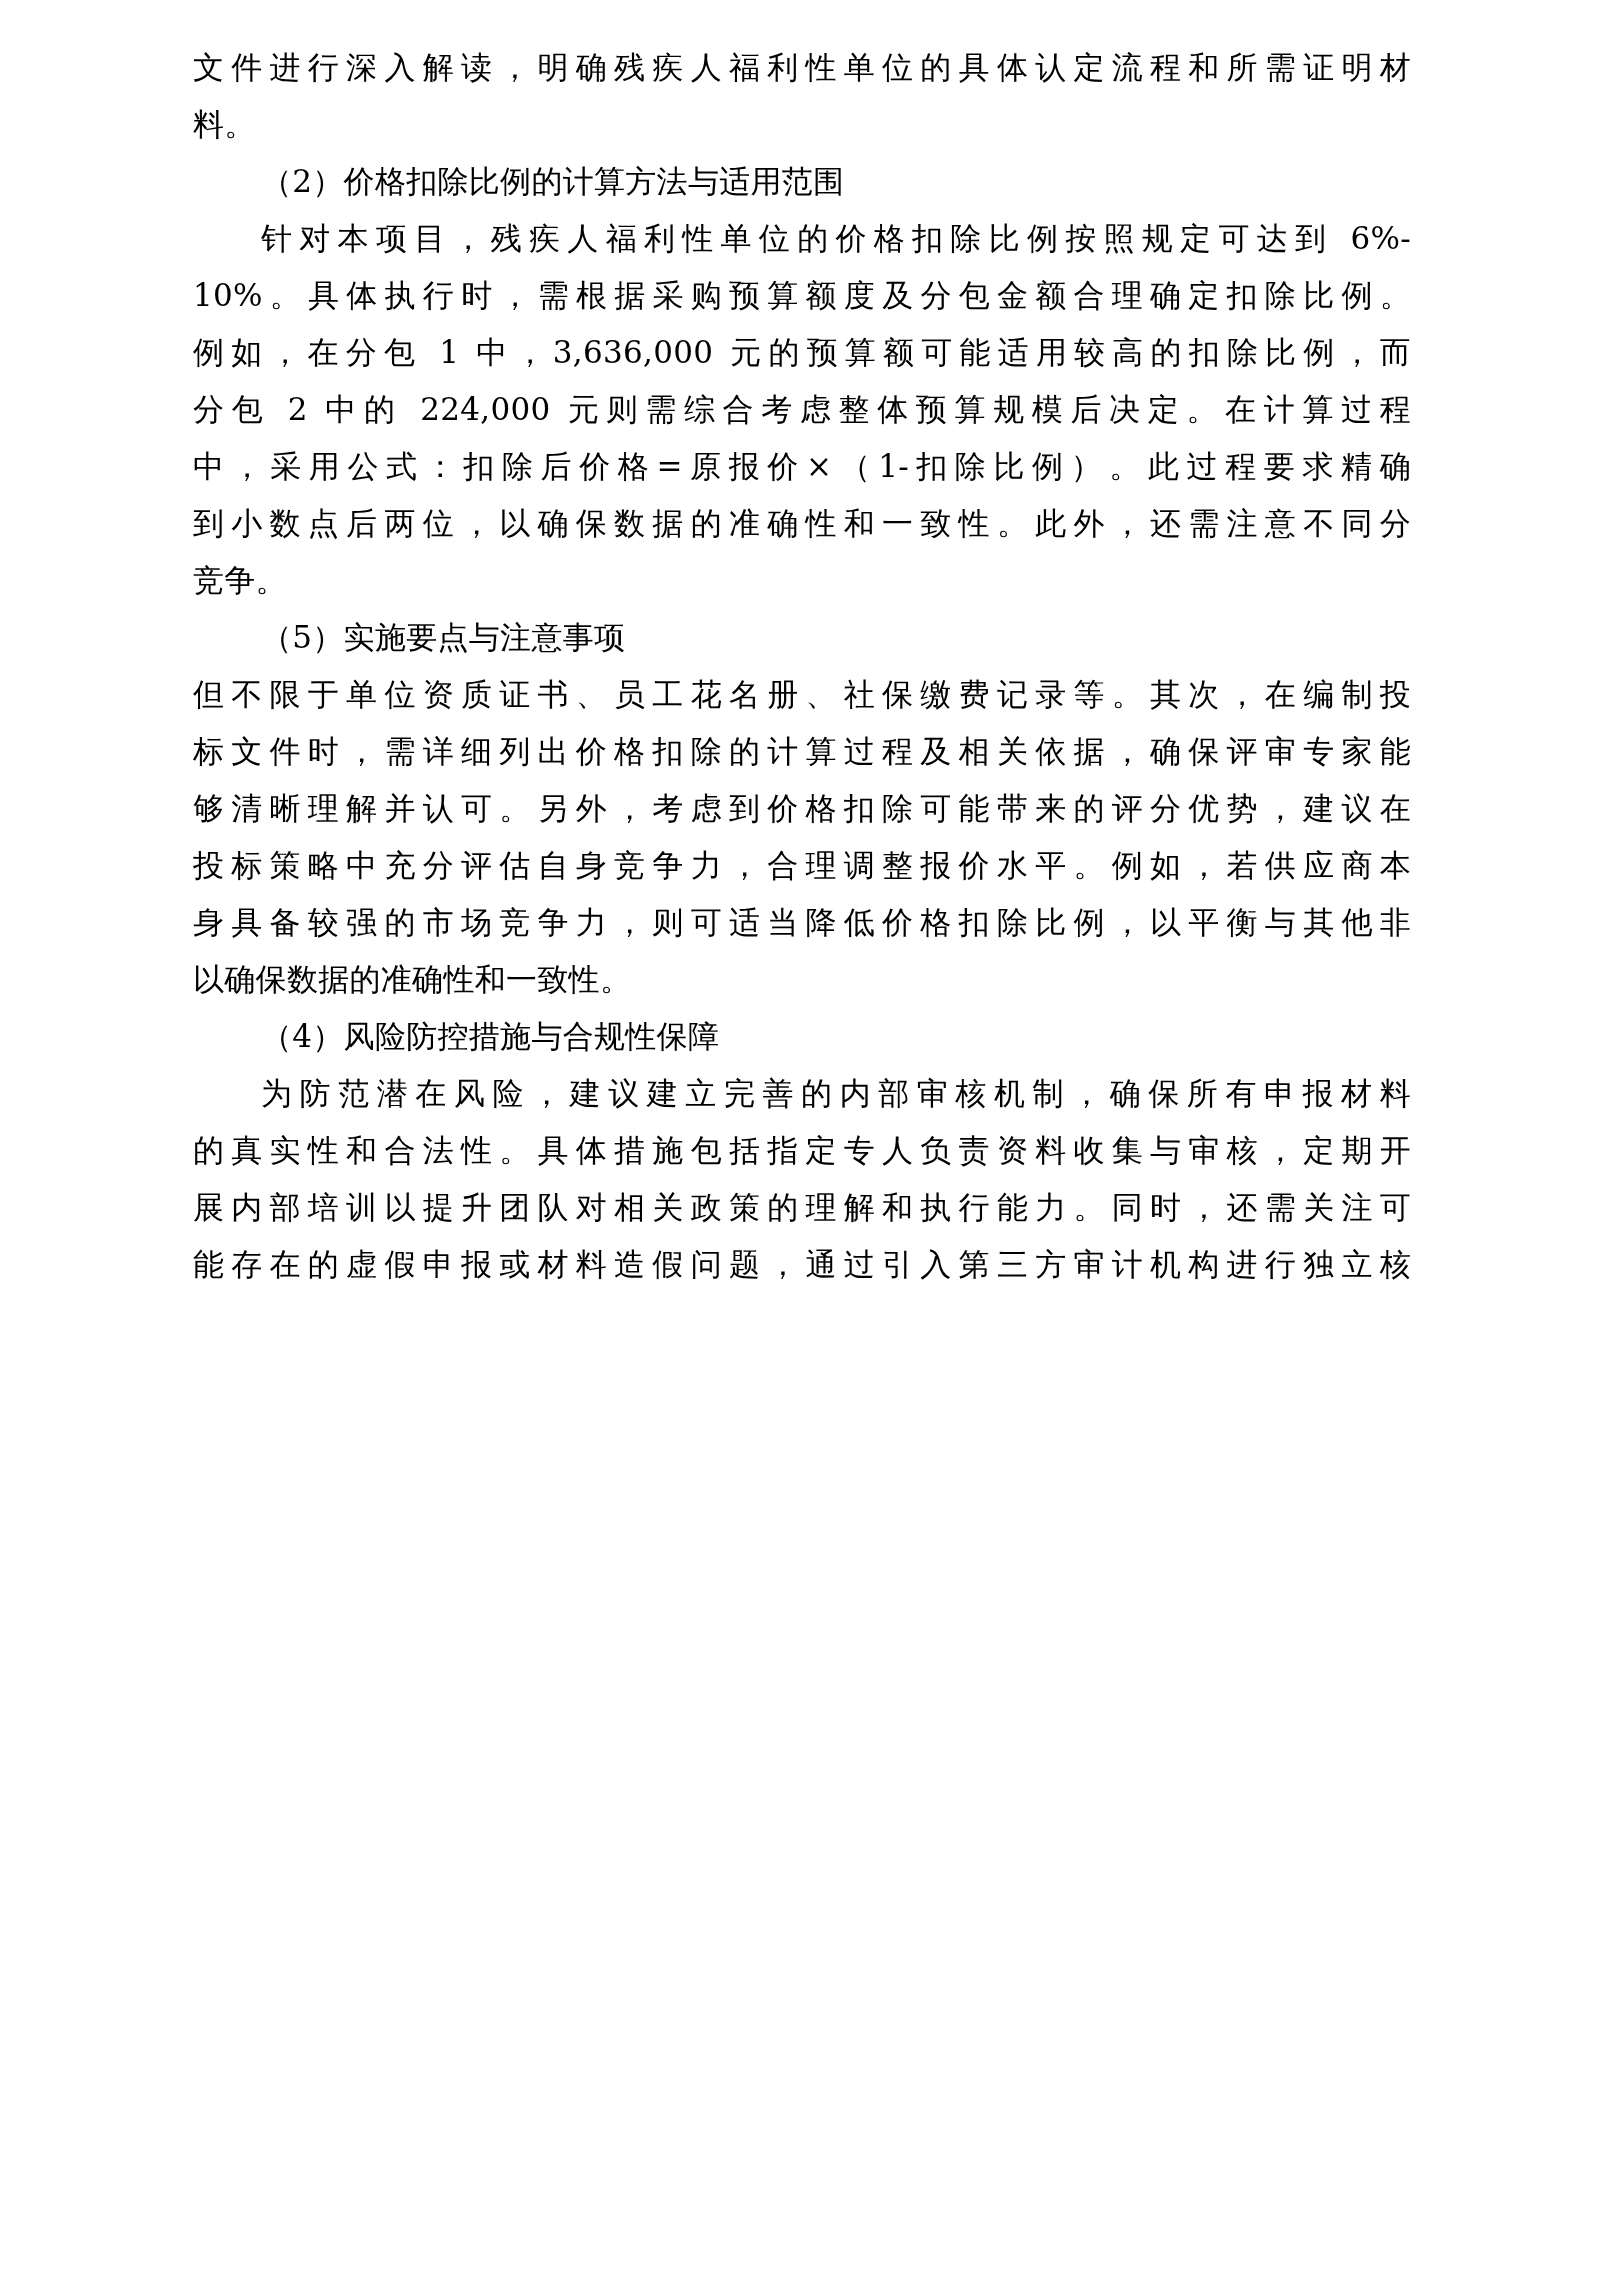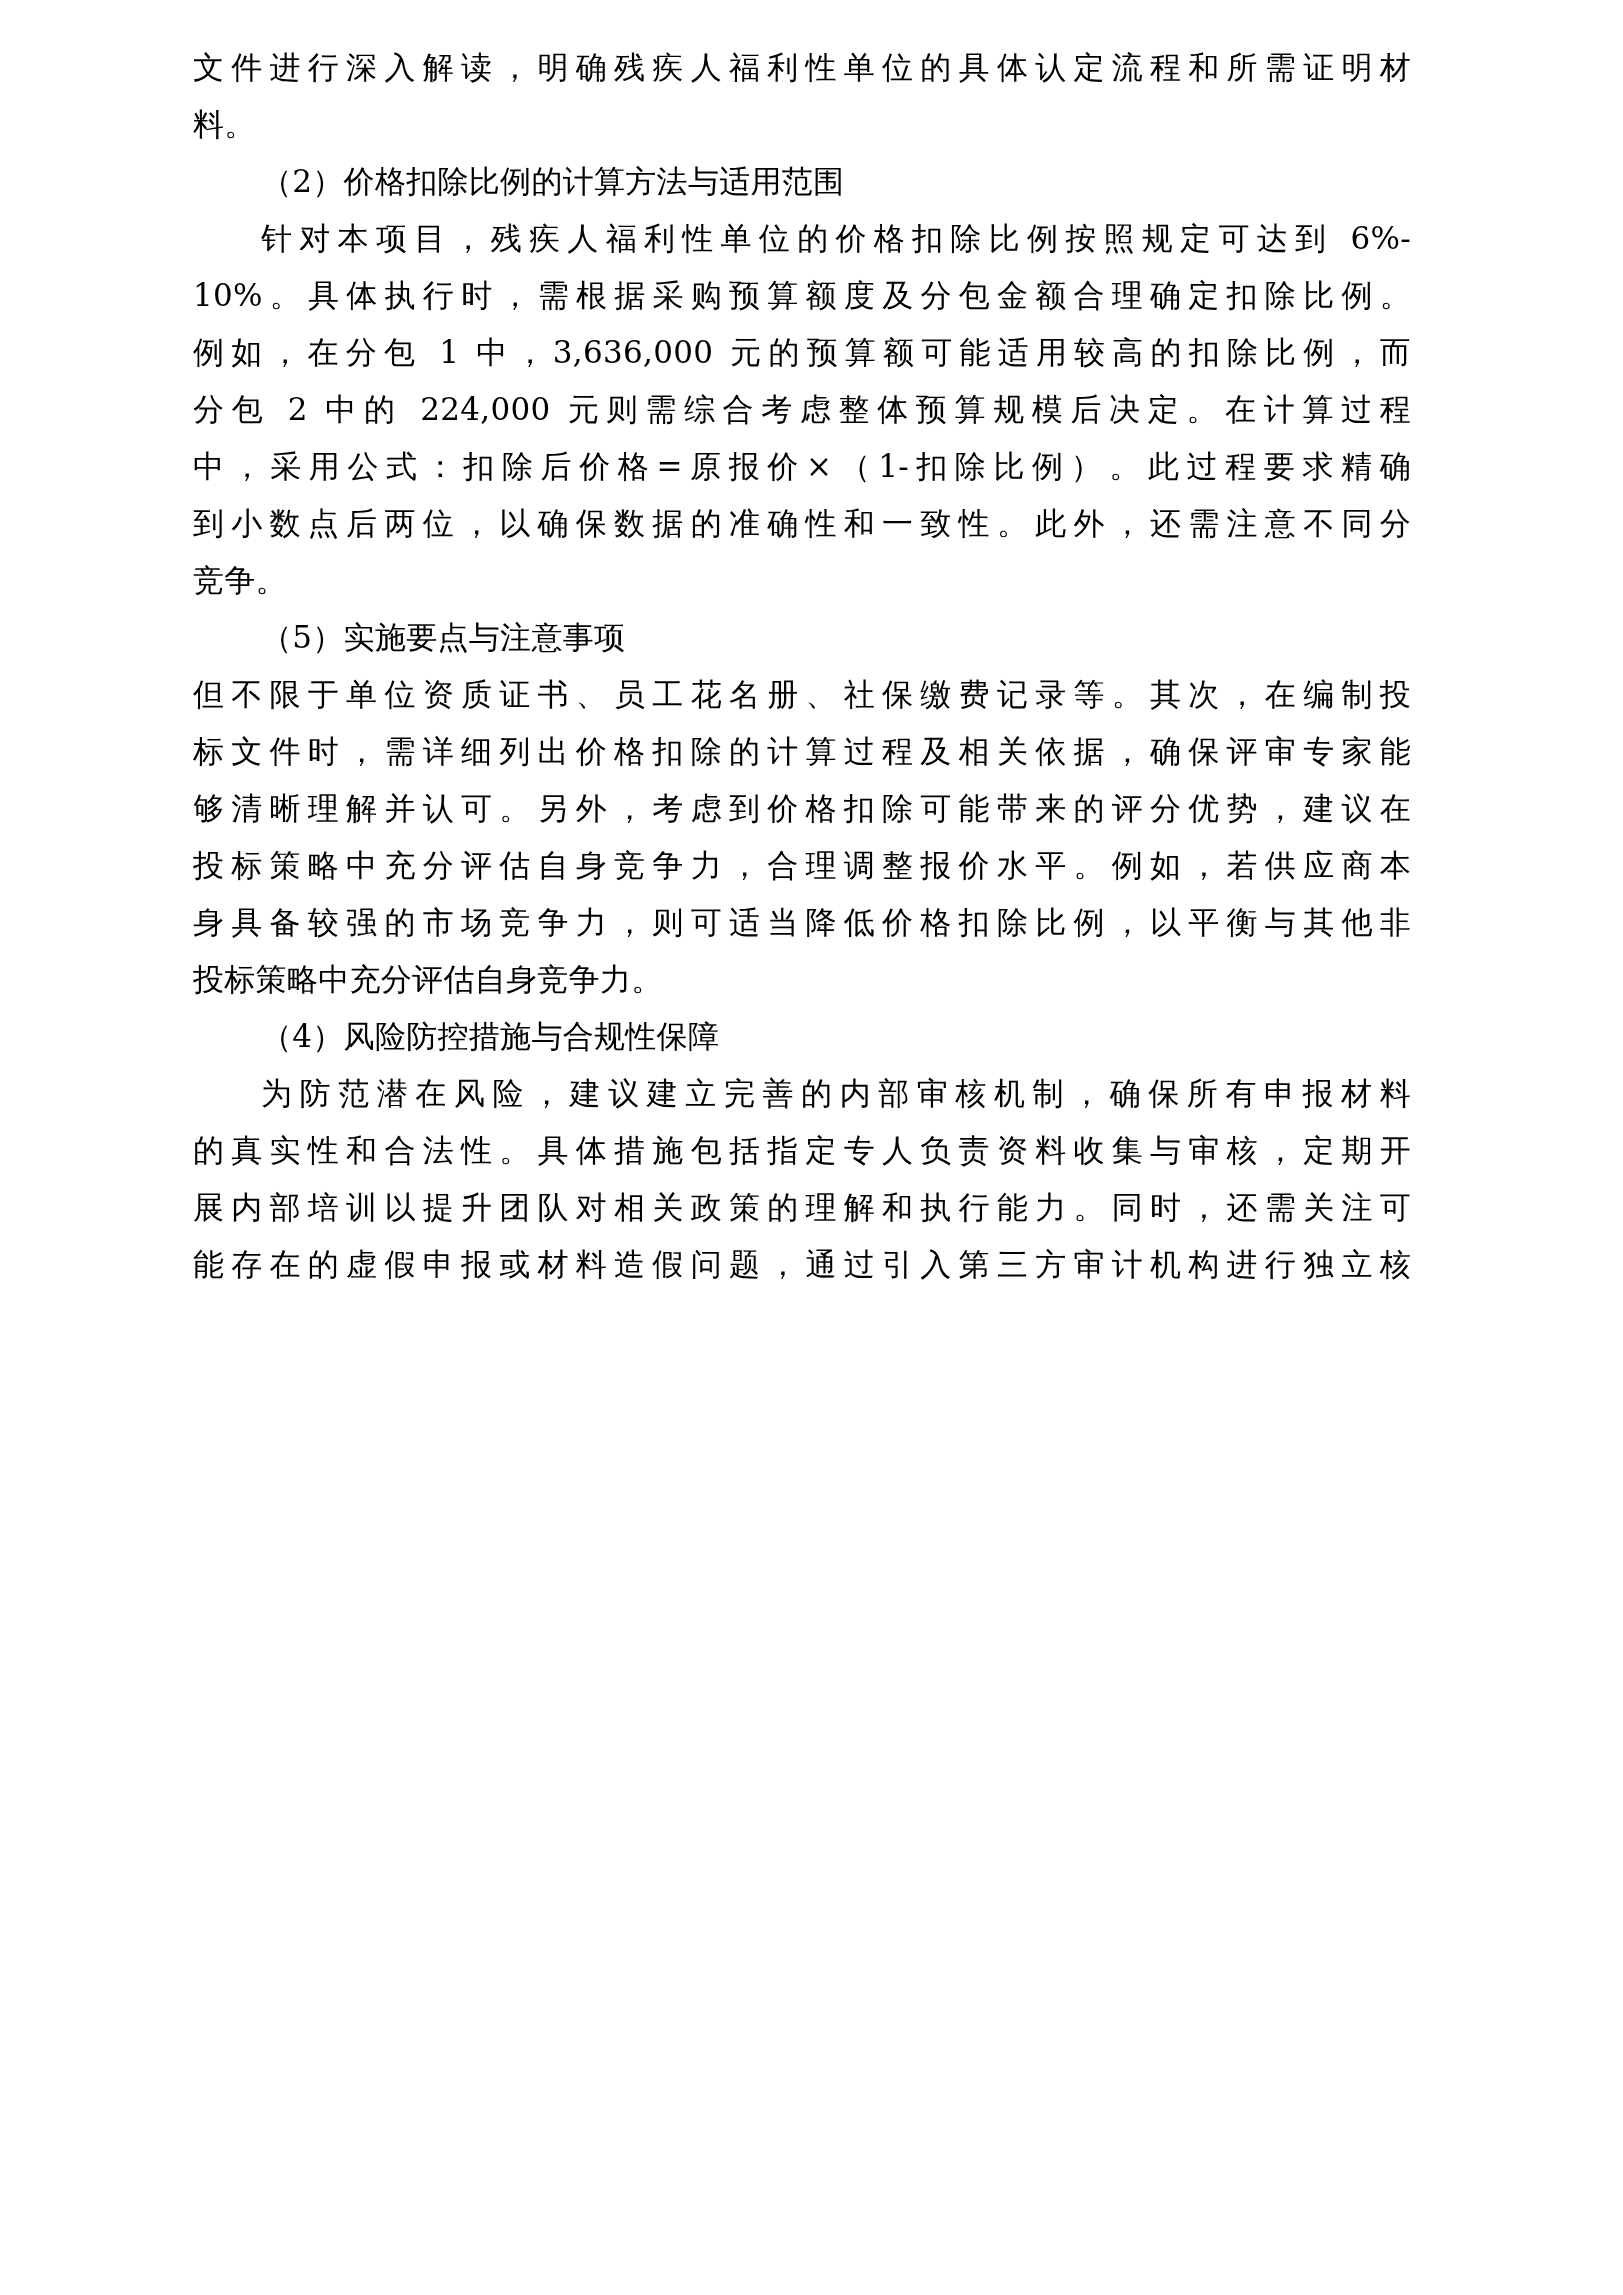--- a/index.html
+++ b/index.html
@@ -71,21 +71,21 @@
     <div class="line justify">分包 2 中的 224,000 元则需综合考虑整体预算规模后决定。在计算过程</div>
     <div class="line justify">中，采用公式：扣除后价格=原报价×（1-扣除比例）。此过程要求精确</div>
     <div class="line justify">到小数点后两位，以确保数据的准确性和一致性。此外，还需注意不同分</div>
     <div class="line plain">竞争。</div>
     <div class="line plain indent2">（5）实施要点与注意事项</div>
     <div class="line justify">但不限于单位资质证书、员工花名册、社保缴费记录等。其次，在编制投</div>
     <div class="line justify">标文件时，需详细列出价格扣除的计算过程及相关依据，确保评审专家能</div>
     <div class="line justify">够清晰理解并认可。另外，考虑到价格扣除可能带来的评分优势，建议在</div>
     <div class="line justify">投标策略中充分评估自身竞争力，合理调整报价水平。例如，若供应商本</div>
     <div class="line justify">身具备较强的市场竞争力，则可适当降低价格扣除比例，以平衡与其他非</div>
-    <div class="line plain">投标策略中充分评估自身竞争力。</div>
+    <div class="line plain">以确保数据的准确性和一致性。</div>
     <div class="line plain indent2">（4）风险防控措施与合规性保障</div>
     <div class="line justify indent2">为防范潜在风险，建议建立完善的内部审核机制，确保所有申报材料</div>
     <div class="line justify">的真实性和合法性。具体措施包括指定专人负责资料收集与审核，定期开</div>
     <div class="line justify">展内部培训以提升团队对相关政策的理解和执行能力。同时，还需关注可</div>
     <div class="line justify">能存在的虚假申报或材料造假问题，通过引入第三方审计机构进行独立核</div>
 
   </div>
 
   <div class="page-number">13</div>
 

